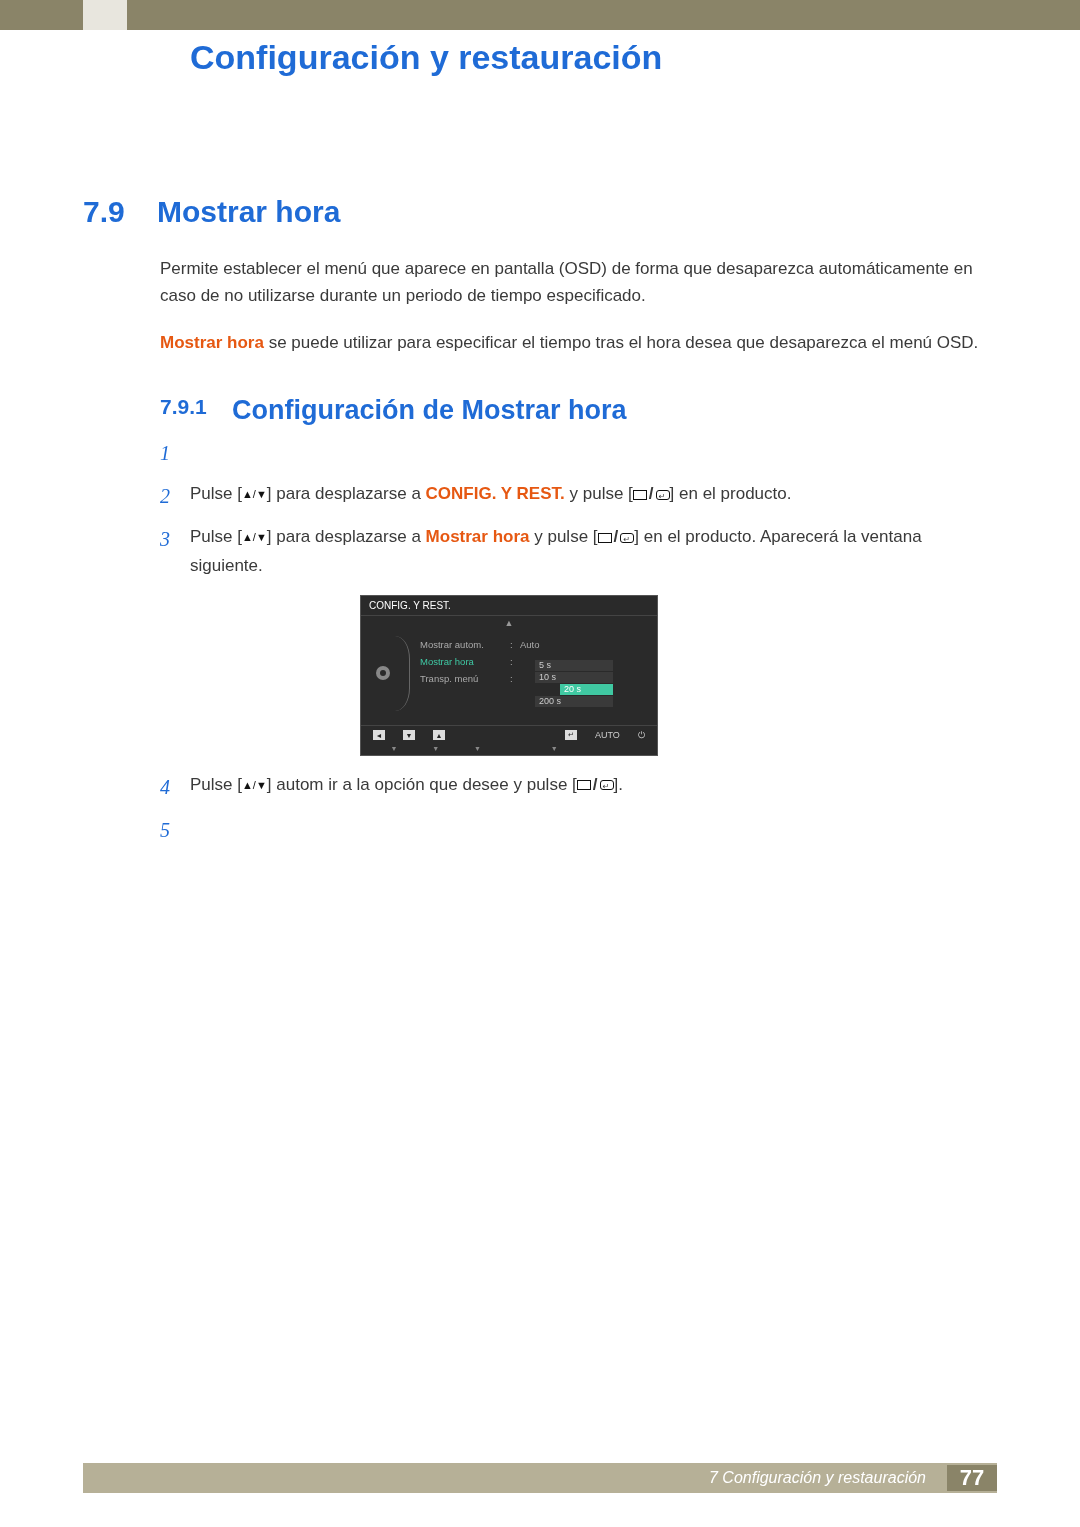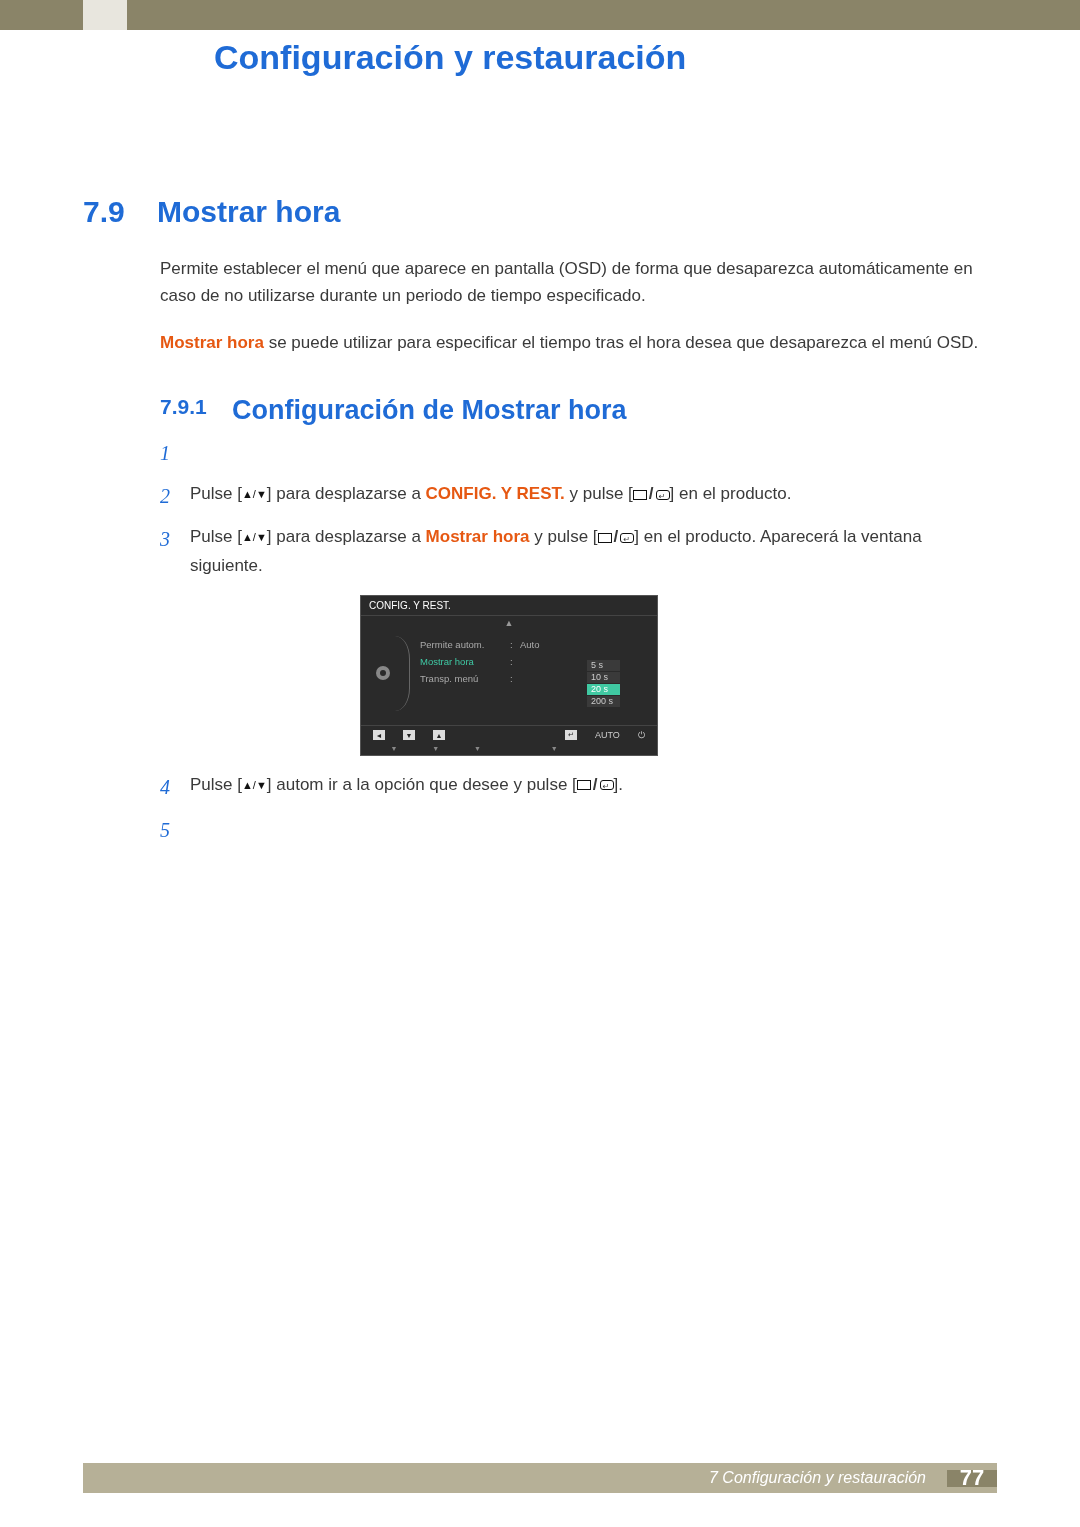--- a/index.html
+++ b/index.html
@@ -1,19 +1,19 @@
 <!DOCTYPE html>
 <html><head>
 <meta charset="utf-8">
 <style>
   * { margin: 0; padding: 0; box-sizing: border-box; }
   body { font-family: Arial, Helvetica, sans-serif; width: 1080px; height: 1527px; background: #fff; position: relative; color: #3a3a3a; }
   .header-bar { position: absolute; left: 0; top: 0; width: 1080px; height: 30px; background: #8a8468; }
   .left-strip2 { position: absolute; left: 83px; top: 0; width: 44px; height: 30px; background: #e8e6de; }
-  .chapter-title { position: absolute; left: 190px; top: 38px; font-size: 34px; font-weight: bold; color: #1f6bd6; margin-left: 24px; }
+  .chapter-title { position: absolute; left: 190px; top: 38px; font-size: 34px; font-weight: bold; color: #1f6bd6; }
   .section-num { position: absolute; left: 83px; top: 195px; font-size: 30px; font-weight: bold; color: #1f6bd6; }
   .section-title { position: absolute; left: 157px; top: 195px; font-size: 30px; font-weight: bold; color: #1f6bd6; }
   .body { position: absolute; left: 160px; top: 255px; width: 825px; font-size: 17px; line-height: 1.6; color: #3a3a3a; }
   .para { margin-bottom: 20px; }
   .highlight-orange { color: #e65812; font-weight: bold; }
   .subsec-num { position: absolute; left: 160px; top: 395px; font-size: 21px; font-weight: bold; color: #1f6bd6; text-align: right; }
   .subsec-title { position: absolute; left: 232px; top: 395px; font-size: 27px; font-weight: bold; color: #1f6bd6; }
   .steps { position: absolute; left: 160px; top: 437px; width: 825px; }
   .step { display: flex; align-items: flex-start; margin-bottom: 10px; font-size: 17px; line-height: 1.65; }
   .step-num { color: #1f6bd6; font-style: italic; font-size: 20px; width: 30px; flex-shrink: 0; font-family: Georgia, serif; }
@@ -27,30 +27,30 @@
   .osd-left-icon { width: 24px; display: flex; align-items: center; justify-content: center; }
   .gear { width: 14px; height: 14px; border-radius: 50%; background: #888; position: relative; }
   .gear::before { content: ''; position: absolute; left: 4px; top: 4px; width: 6px; height: 6px; background: #2a2a2a; border-radius: 50%; }
   .osd-curve { width: 15px; border-right: 1px solid #666; border-radius: 0 40px 40px 0 / 0 60px 60px 0; margin-right: 10px; }
   .osd-items { flex: 1; }
   .osd-row { display: flex; align-items: center; height: 17px; font-size: 9.5px; }
   .osd-label { width: 90px; color: #aaa; }
   .osd-label.active { color: #3fc9a4; }
   .osd-colon { width: 10px; color: #aaa; }
   .osd-value { color: #aaa; }
-  .osd-options { position: absolute; right: 37px; top: 30px; width: 33px; }
+  .osd-options { position: absolute; right: 44px; top: 30px; width: 78px; }
   .osd-opt { height: 12px; font-size: 9px; padding: 0 4px; color: #ccc; background: #3a3a3a; border-bottom: 1px solid #2a2a2a; }
-  .osd-opt.sel { background: #40c9a2; color: #fff; }
+  .osd-opt.sel { background: #40c9a2; color: #fff; margin-left: 25px; }
   .osd-bottom { display: flex; justify-content: space-between; align-items: center; padding: 4px 12px; border-top: 1px solid #444; font-size: 9px; color: #ccc; }
   .osd-bottom-group { display: flex; gap: 18px; align-items: center; }
   .osd-btn { width: 12px; height: 10px; background: #ddd; color: #222; font-size: 7px; display: inline-flex; align-items: center; justify-content: center; }
   .osd-bot-arrow { display: flex; justify-content: space-around; font-size: 7px; color: #888; padding: 0 12px 3px; }
   .footer-bar { position: absolute; left: 83px; bottom: 34px; width: 914px; height: 30px; background: #b6b097; display: flex; align-items: center; justify-content: flex-end; }
   .footer-text { color: #fff; font-size: 16px; font-style: italic; padding-right: 21px; }
-  .footer-pagebox { width: 50px; height: 17px; background: #8a8468; color: #fff; font-size: 22px; font-weight: bold; display: flex; align-items: center; justify-content: center; }
+  .footer-pagebox { width: 50px; height: 26px; background: #8a8468; color: #fff; font-size: 22px; font-weight: bold; display: flex; align-items: center; justify-content: center; }
   .updn { display: inline-block; vertical-align: middle; font-size: 11px; color: #111; }
   .rect-enter { display: inline-flex; align-items: center; gap: 2px; vertical-align: middle; }
   .rect-enter .r1 { display: inline-block; width: 14px; height: 10px; border: 1.5px solid #111; }
   .rect-enter .slash { font-weight: bold; }
   .rect-enter .r2 { display: inline-block; width: 14px; height: 10px; border: 1.5px solid #111; border-radius: 3px; position: relative; }
   .rect-enter .r2::after { content: '↵'; position: absolute; font-size: 8px; left: 2px; top: -1px; }
 </style>
 </head>
 <body>
 
@@ -104,21 +104,21 @@
     <div class="osd">
       <div class="osd-title">CONFIG. Y REST.</div>
       <div class="osd-top-arrow">▲</div>
       <div class="osd-body">
         <div class="osd-left-icon">
             <div class="gear"></div>
           </div>
         <div class="osd-curve"></div>
         <div class="osd-items">
           <div class="osd-row">
-            <span class="osd-label">Permite autom.</span>
+            <span class="osd-label">Mostrar autom.</span>
             <span class="osd-colon">:</span>
             <span class="osd-value">Auto</span>
           </div>
           <div class="osd-row">
             <span class="osd-label active">Mostrar hora</span>
             <span class="osd-colon">:</span>
           </div>
           <div class="osd-row">
             <span class="osd-label">Transp. menú</span>
             <span class="osd-colon">:</span>

